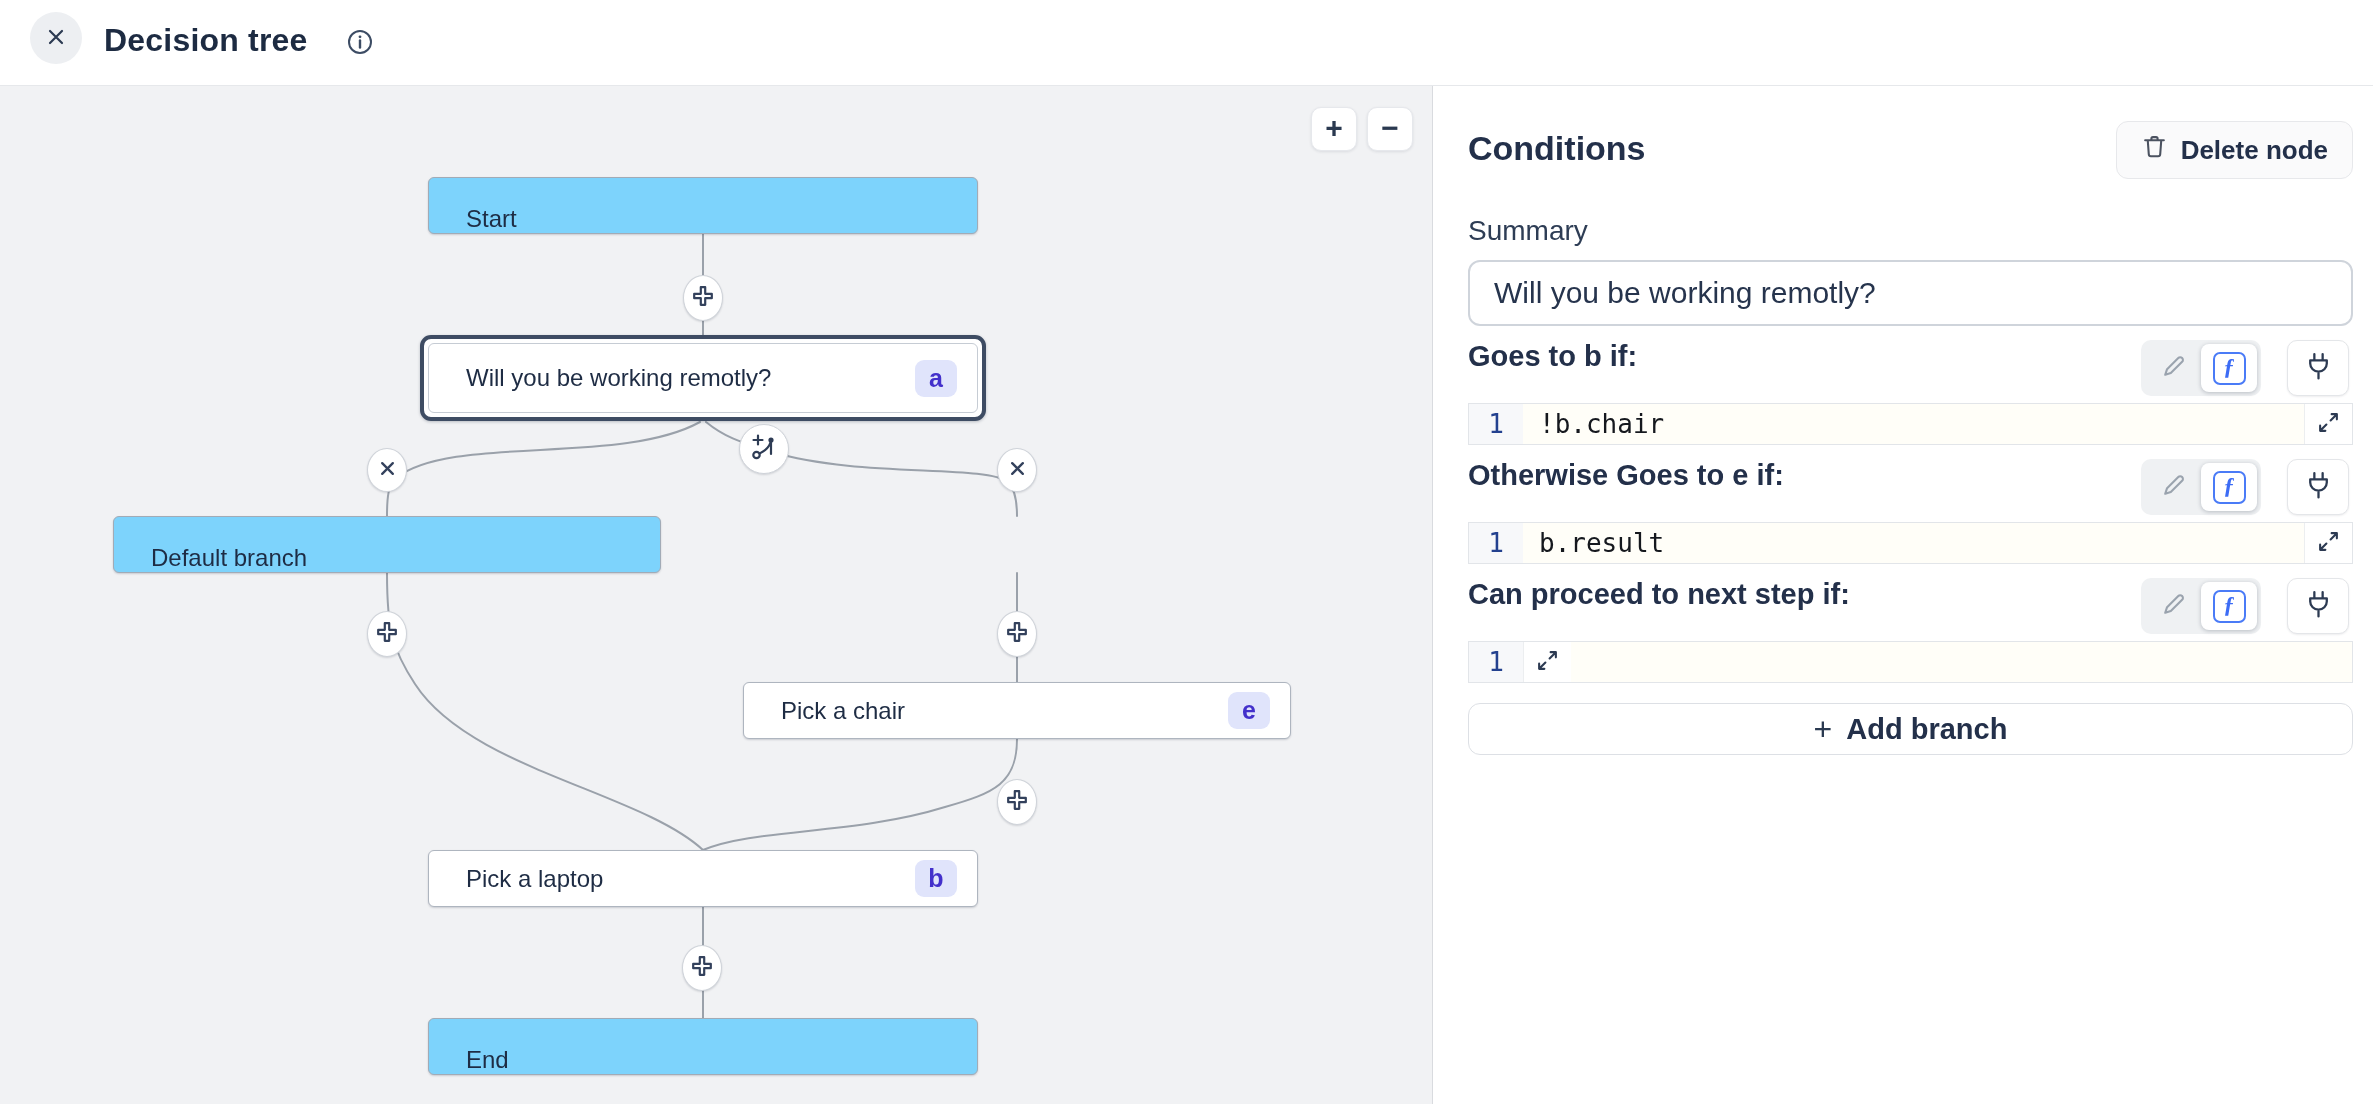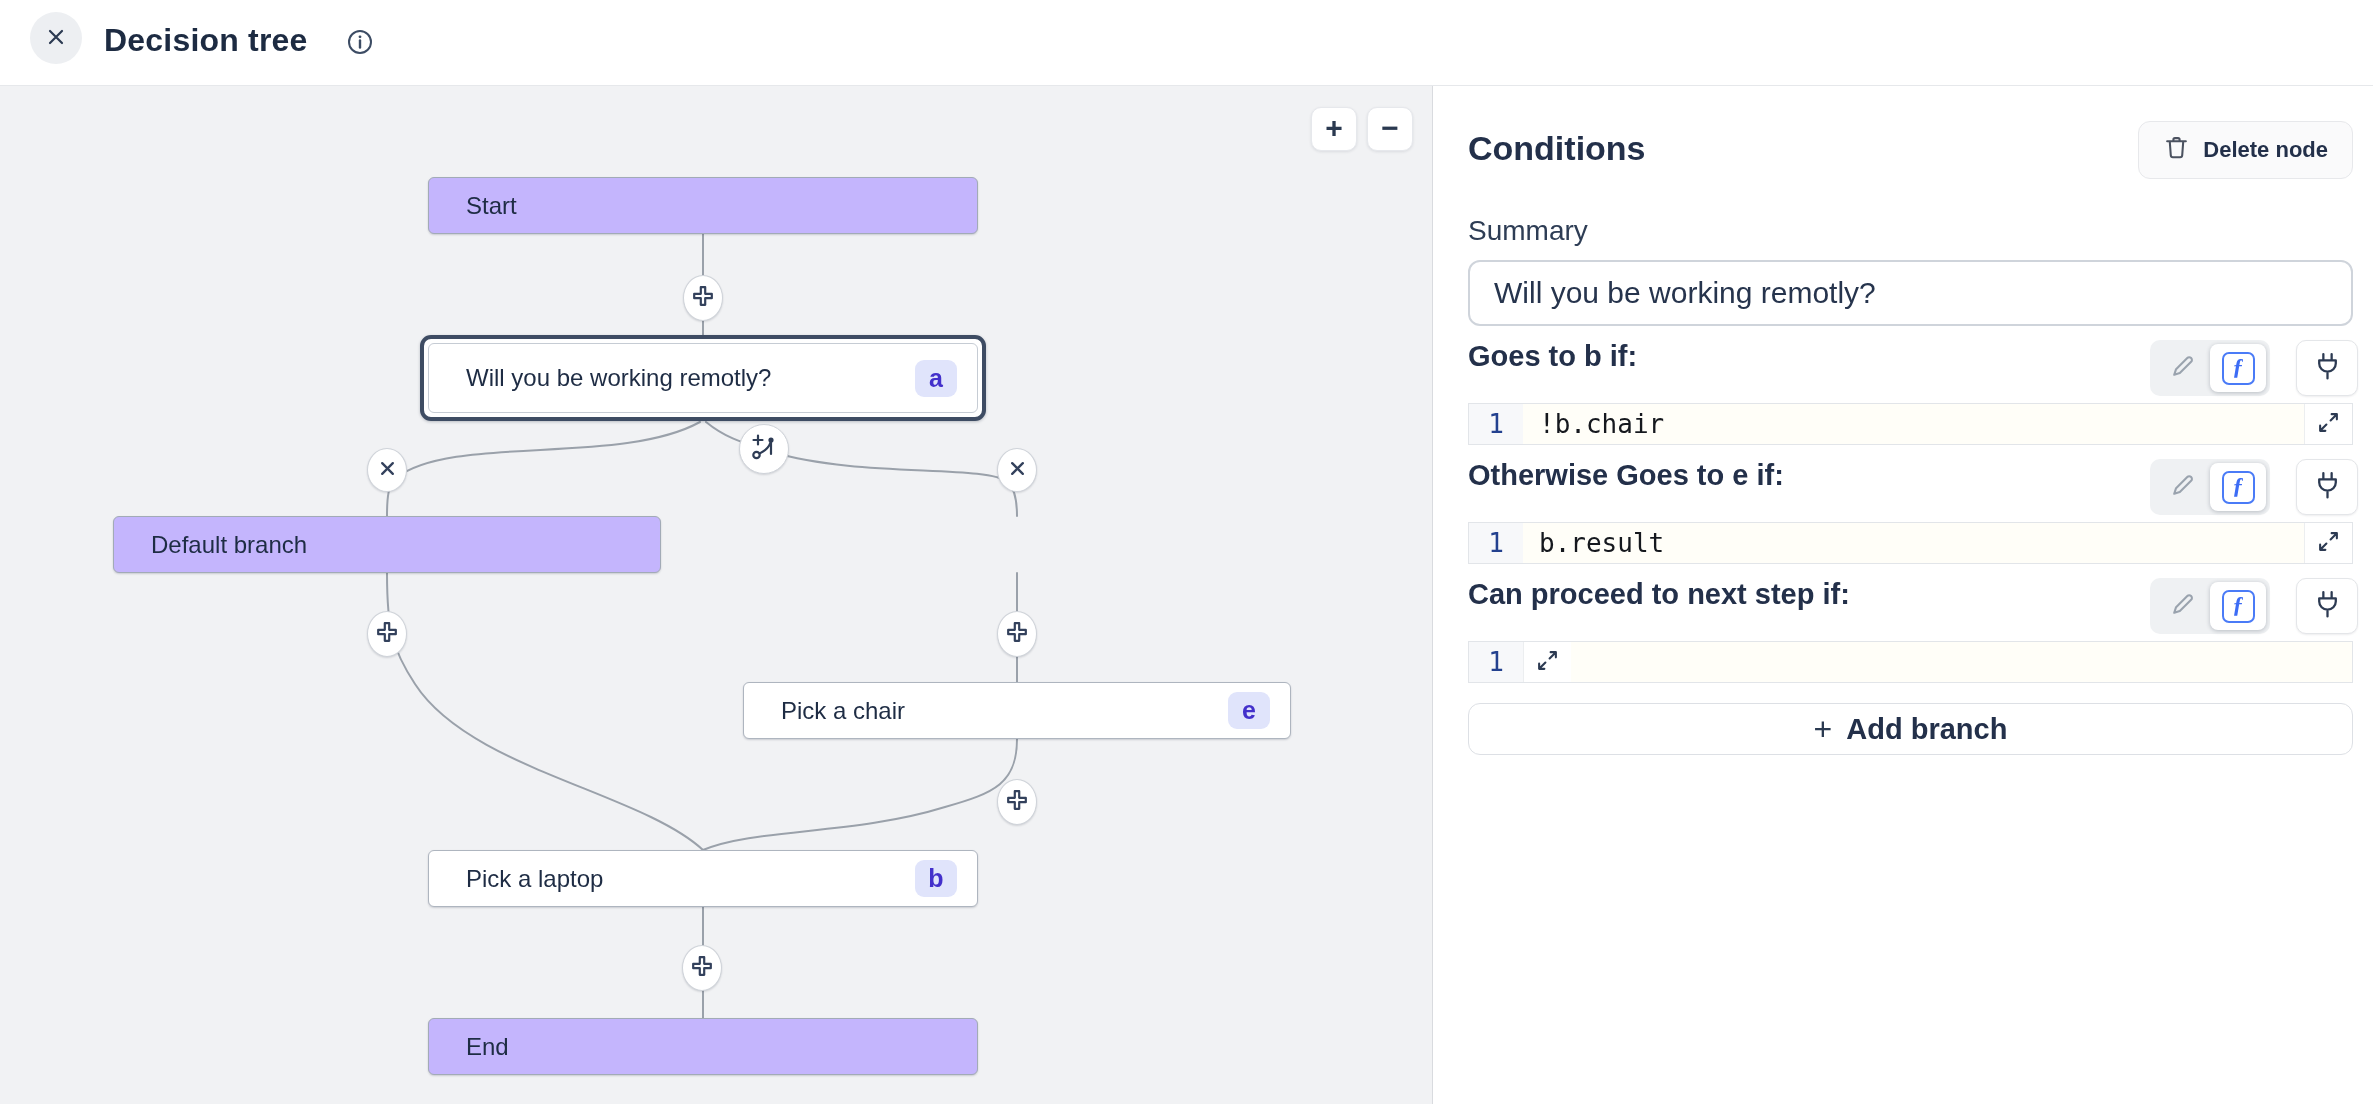--- a/index.html
+++ b/index.html
@@ -24,21 +24,21 @@
   .zoom-btn { position:absolute; width:46px; height:44px; border-radius:10px;
     background:#fff; border:1px solid #e6e8ec; box-shadow:0 1px 3px rgba(20,30,50,.10);
     font-size:30px; font-weight:700; color:#2a3950; display:flex; align-items:center;
     justify-content:center; cursor:pointer; line-height:1; padding-bottom:3px; }
   .zoom-in  { left:1311px; top:21px; }
   .zoom-out { left:1367px; top:21px; }
 
   .node { position:absolute; height:57px; border-radius:6px; display:flex;
     align-items:center; padding:0 20px 0 37px; font-size:24px; color:#1e2c44;
     box-shadow:0 1px 2px rgba(20,30,50,.18); cursor:pointer; }
-  .node-gray  { background:#c4b5fd; border:1.5px solid #a2abb6; }
+  .node-gray  { background:#7dd3fc; border:1.5px solid #a2abb6;align-items:flex-end; }
   .node-white { background:#ffffff; border:1.5px solid #aeb5bf; }
   .node .label { flex:1; white-space:nowrap; overflow:hidden; }
   .badge { min-width:42px; height:37px; padding:0 10px; border-radius:9px;
     background:#e0e4fb; color:#4330cb; font-weight:700; font-size:25px;
     display:flex; align-items:center; justify-content:center; }
   .badge:empty { display:none; }
 
   .n-start   { left:428px; top:91px;  width:550px; }
   .n-default { left:113px; top:430px; width:548px; }
   .n-branch1 { left:743px; top:430px; width:548px; }
@@ -54,26 +54,26 @@
 
   .edge-dot { position:absolute; background:#fff; border:1.5px solid #cfd3d9;
     box-shadow:0 1px 2px rgba(20,30,50,.15); display:flex; align-items:center;
     justify-content:center; cursor:pointer; }
   .dot-plus { width:40px; height:46px; border-radius:50%; }
   .dot-x    { width:40px; height:44px; border-radius:50%; }
   .dot-branch { width:50px; height:50px; border-radius:50%; }
 
   
   .panel { position:absolute; left:1434px; top:86px; width:939px; height:1018px;
-    background:#fff; padding:43px 15px 0 34px; }
+    background:#fff; padding:43px 24px 0 34px; }
   .panel-title { font-size:34px; font-weight:700; color:#23304a; }
   .delete-btn { position:absolute; right:20px; top:35px; height:58px;
     display:flex; align-items:center; gap:13px; padding:0 24px; border-radius:12px;
     background:#fafafb; border:1px solid #e7e8eb; cursor:pointer;
-    font-size:22px; font-weight:700; color:#23304a; }
+    font-size:26px; font-weight:700; color:#23304a; }
 
   .summary-label { margin-top:47px; font-size:28px; color:#2e3d55; }
   .summary-input { margin-top:13px; width:885px; height:66px; border-radius:12px;
     border:2px solid #cfd4db; background:#fff; padding:0 24px; font-size:30px;
     color:#26344d; font-family:"Liberation Sans", sans-serif; }
 
   .cond-head { display:flex; align-items:flex-start; justify-content:space-between;
     margin-top:14px; height:56px; }
   .cond-label { font-size:29px; font-weight:700; color:#23304a; padding-bottom:3px; }
   .cond-controls { display:flex; align-items:center; gap:26px; height:56px; }

